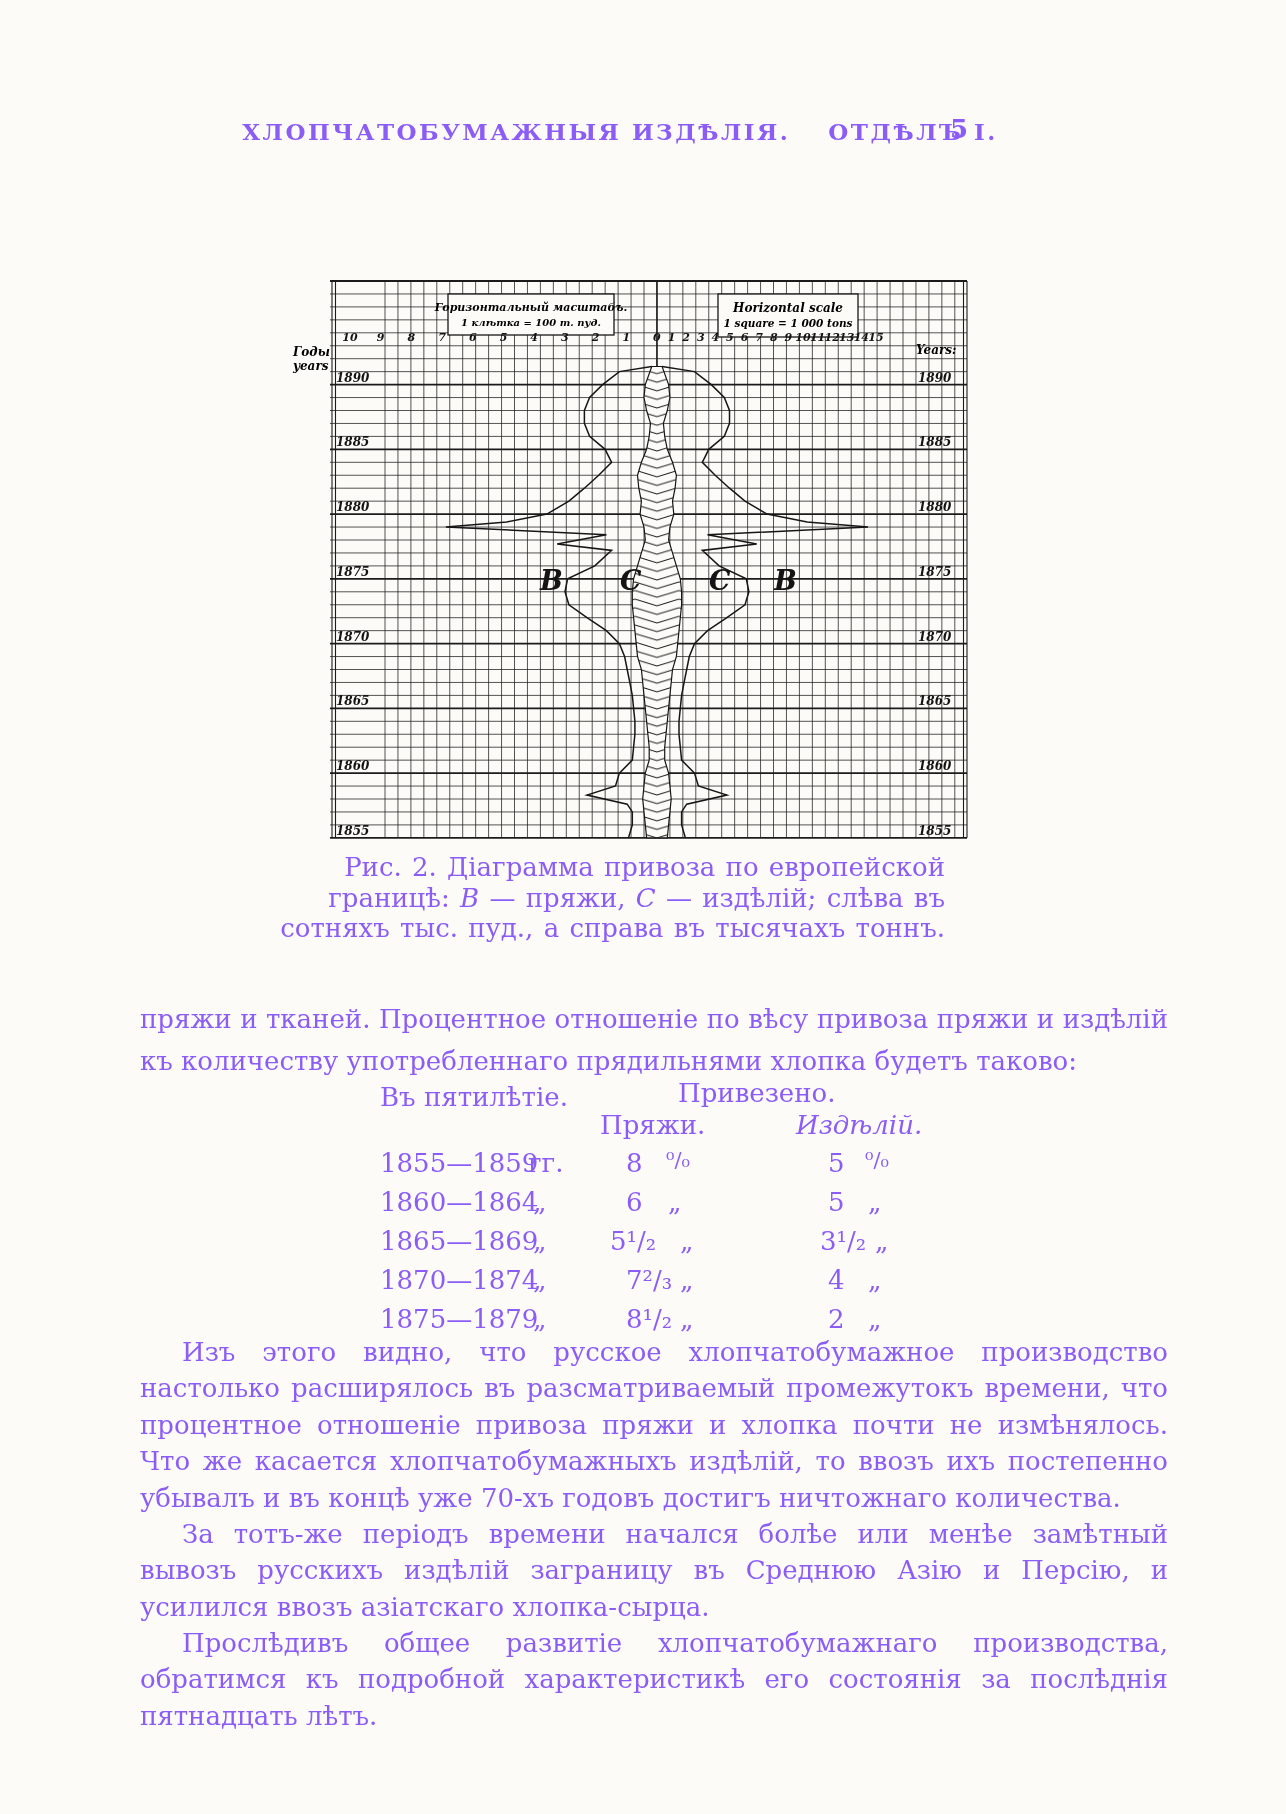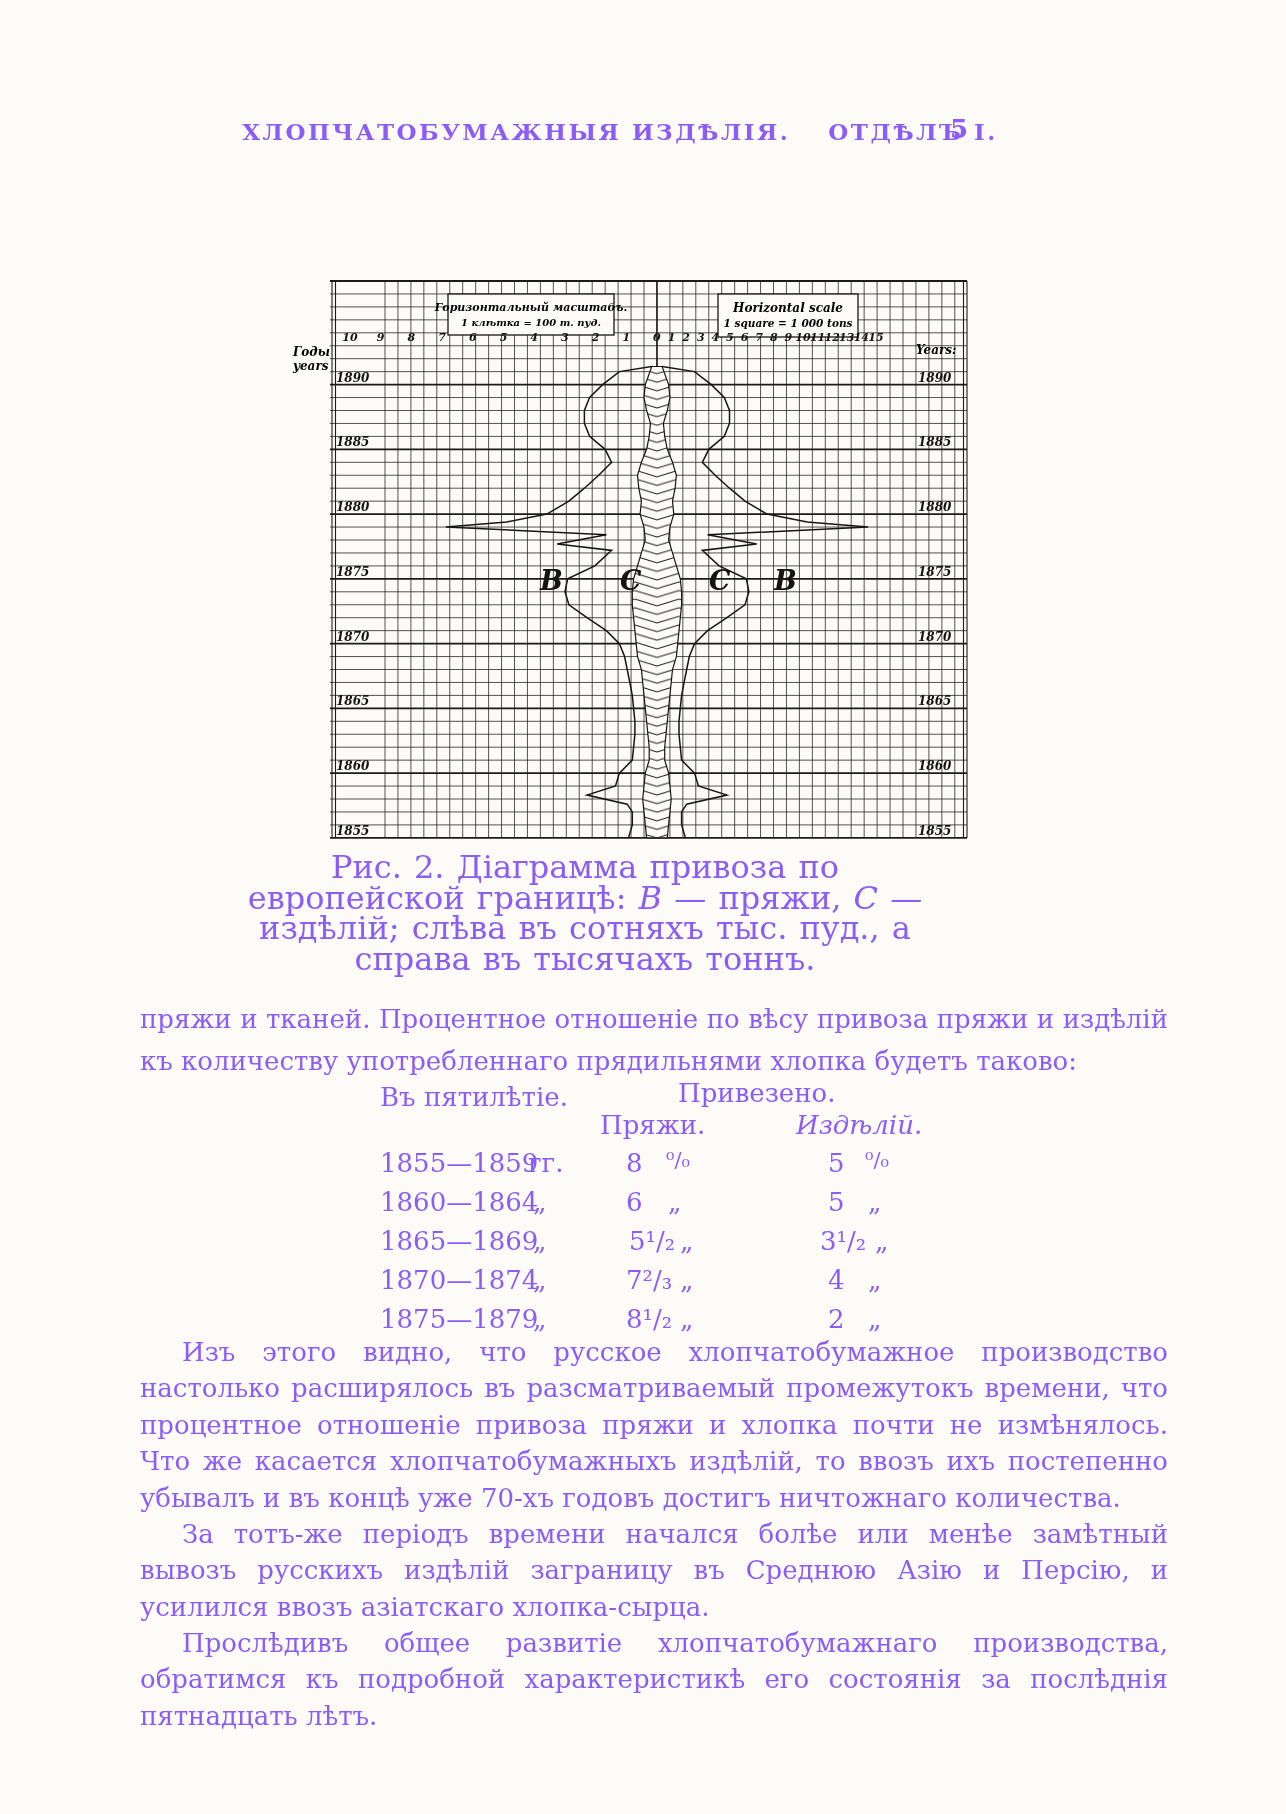--- a/index.html
+++ b/index.html
@@ -15,21 +15,21 @@
     text-align:center; font-weight:bold; font-size:23px; letter-spacing:2.5px;
   }
   .header-title .sect{margin-left:38px;}
   .page-number{
     position:absolute; top:114px; left:950px;
     font-size:26px; font-weight:bold;
   }
   .figure-wrap{position:absolute; left:290px; top:280px; width:690px; height:562px;}
   .caption{
     position:absolute; left:225px; top:852px; width:720px;
-    text-align:center; font-size:32px; line-height:30.5px; word-spacing:2px;
+    text-align:right; font-size:26px; line-height:30.5px; word-spacing:2px;
   }
   .caption .ser-it{font-style:italic;}
   .bodytext{
     position:absolute; left:132px; width:1028px;
     font-size:26px; line-height:36.4px; text-align:justify; margin:8px;
   }
   .intro{top:990px; line-height:42px;}
   .pb{top:1326px;} .pc{top:1508px;} .pd{top:1617px;}
   .ind{text-indent:42px;}
   .datatable{position:absolute; left:378px; top:1080px; width:540px; height:270px; font-size:26px;}
@@ -248,21 +248,21 @@
 
     <span class="dt-abs" style="left:2px;top:107px;">1860—1864</span>
     <span class="dt-abs" style="left:155px;top:107px;">„</span>
     <span class="dt-abs" style="left:248px;top:107px;">6</span>
     <span class="dt-abs" style="left:290px;top:107px;">„</span>
     <span class="dt-abs" style="left:450px;top:107px;">5</span>
     <span class="dt-abs" style="left:490px;top:107px;">„</span>
 
     <span class="dt-abs" style="left:2px;top:146px;">1865—1869</span>
     <span class="dt-abs" style="left:155px;top:146px;">„</span>
-    <span class="dt-abs" style="left:251px;top:146px;">5¹/₂</span>
+    <span class="dt-abs" style="left:232px;top:146px;">5¹/₂</span>
     <span class="dt-abs" style="left:302px;top:146px;">„</span>
     <span class="dt-abs" style="left:442px;top:146px;">3¹/₂</span>
     <span class="dt-abs" style="left:497px;top:146px;">„</span>
 
     <span class="dt-abs" style="left:2px;top:185px;">1870—1874</span>
     <span class="dt-abs" style="left:155px;top:185px;">„</span>
     <span class="dt-abs" style="left:248px;top:185px;">7²/₃</span>
     <span class="dt-abs" style="left:302px;top:185px;">„</span>
     <span class="dt-abs" style="left:450px;top:185px;">4</span>
     <span class="dt-abs" style="left:490px;top:185px;">„</span>

